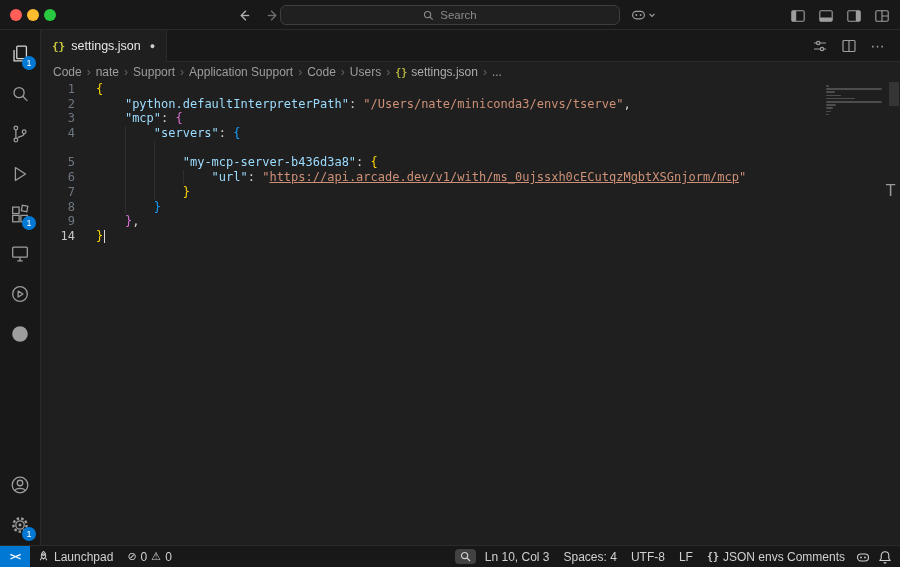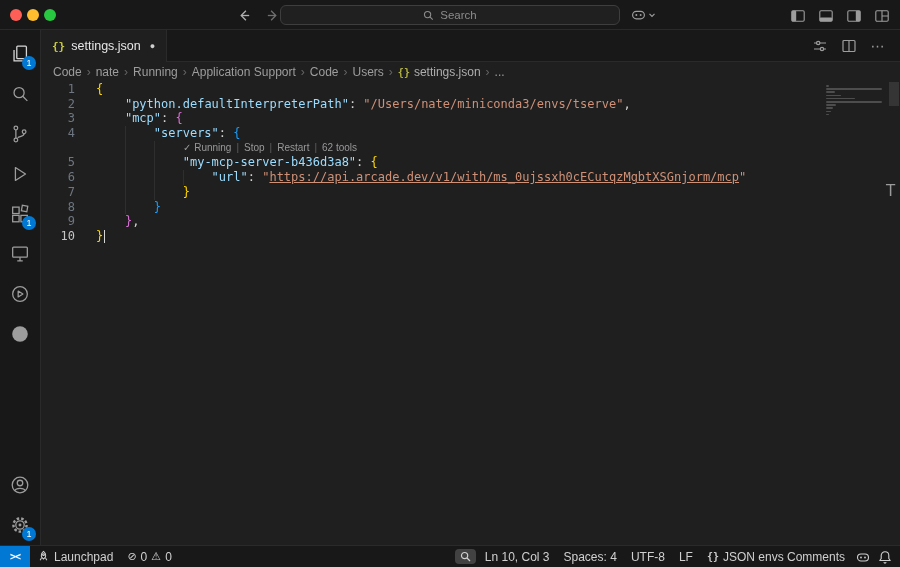--- a/index.html
+++ b/index.html
@@ -300,21 +300,21 @@
     </span>
     <span class="tab-action more-glyph">⋯</span>
   </div>
 </div>
 
 <div class="breadcrumbs">
     <span class="crumb">Code</span>
     <span class="crumb-sep">›</span>
     <span class="crumb">nate</span>
     <span class="crumb-sep">›</span>
-    <span class="crumb">Running</span>
+    <span class="crumb">Support</span>
     <span class="crumb-sep">›</span>
     <span class="crumb">Application Support</span>
     <span class="crumb-sep">›</span>
     <span class="crumb">Code</span>
     <span class="crumb-sep">›</span>
     <span class="crumb">Users</span>
     <span class="crumb-sep">›</span>
     <span class="crumb-file">
       <span class="crumb-file-icon">{}</span>
       <span>settings.json</span>
@@ -325,27 +325,27 @@
 
 <div class="editor">
   <div class="guide guide1"></div>
   <div class="guide guide2"></div>
   <div class="guide guide3"></div>
   <div>
       <div class="code-row"><span class="gutter">1</span><span class="code"><span class="tok-b1">{</span></span></div>
       <div class="code-row"><span class="gutter">2</span><span class="code"><span class="tok-ind">    </span><span class="tok-key">"python.defaultInterpreterPath"</span><span class="tok-pun">: </span><span class="tok-str">"/Users/nate/miniconda3/envs/tserve"</span><span class="tok-pun">,</span></span></div>
       <div class="code-row"><span class="gutter">3</span><span class="code"><span class="tok-ind">    </span><span class="tok-key">"mcp"</span><span class="tok-pun">: </span><span class="tok-b2">{</span></span></div>
       <div class="code-row"><span class="gutter">4</span><span class="code"><span class="tok-ind">        </span><span class="tok-key">"servers"</span><span class="tok-pun">: </span><span class="tok-b3">{</span></span></div>
-      <div class="code-row codelens-row"><span class="gutter"></span><span class="code codelens-content"><span class="cl-seg">✓ Running</span><span class="cl-sep">|</span><span class="cl-seg">Stop</span><span class="cl-sep">|</span><span class="cl-seg">Restart</span><span class="cl-sep">|</span><span class="cl-seg">62 tools</span></span></div>
+      <div class="code-row codelens-row"><span class="gutter"></span></div>
       <div class="code-row"><span class="gutter">5</span><span class="code"><span class="tok-ind">            </span><span class="tok-key">"my-mcp-server-b436d3a8"</span><span class="tok-pun">: </span><span class="tok-b1">{</span></span></div>
       <div class="code-row"><span class="gutter">6</span><span class="code"><span class="tok-ind">                </span><span class="tok-key">"url"</span><span class="tok-pun">: </span><span class="tok-str">"</span><span class="tok-link">https://api.arcade.dev/v1/with/ms_0ujssxh0cECutqzMgbtXSGnjorm/mcp</span><span class="tok-str">"</span></span></div>
       <div class="code-row"><span class="gutter">7</span><span class="code"><span class="tok-ind">            </span><span class="tok-b1">}</span></span></div>
       <div class="code-row"><span class="gutter">8</span><span class="code"><span class="tok-ind">        </span><span class="tok-b3">}</span></span></div>
       <div class="code-row"><span class="gutter">9</span><span class="code"><span class="tok-ind">    </span><span class="tok-b2">}</span><span class="tok-pun">,</span></span></div>
-      <div class="code-row"><span class="gutter active">10</span><span class="code"><span class="tok-b1">}</span><span class="cursor"></span></span></div>
+      <div class="code-row"><span class="gutter active">14</span><span class="code"><span class="tok-b1">}</span><span class="cursor"></span></span></div>
     </div>
   <div class="minimap">
       <div class="mm-bar" style="width: 3px;"></div>
       <div class="mm-bar" style="width: 56px;"></div>
       <div class="mm-bar" style="width: 9px;"></div>
       <div class="mm-bar" style="width: 15px;"></div>
       <div class="mm-bar" style="width: 29px;"></div>
       <div class="mm-bar" style="width: 56px;"></div>
       <div class="mm-bar" style="width: 10px;"></div>
       <div class="mm-bar" style="width: 7px;"></div>

